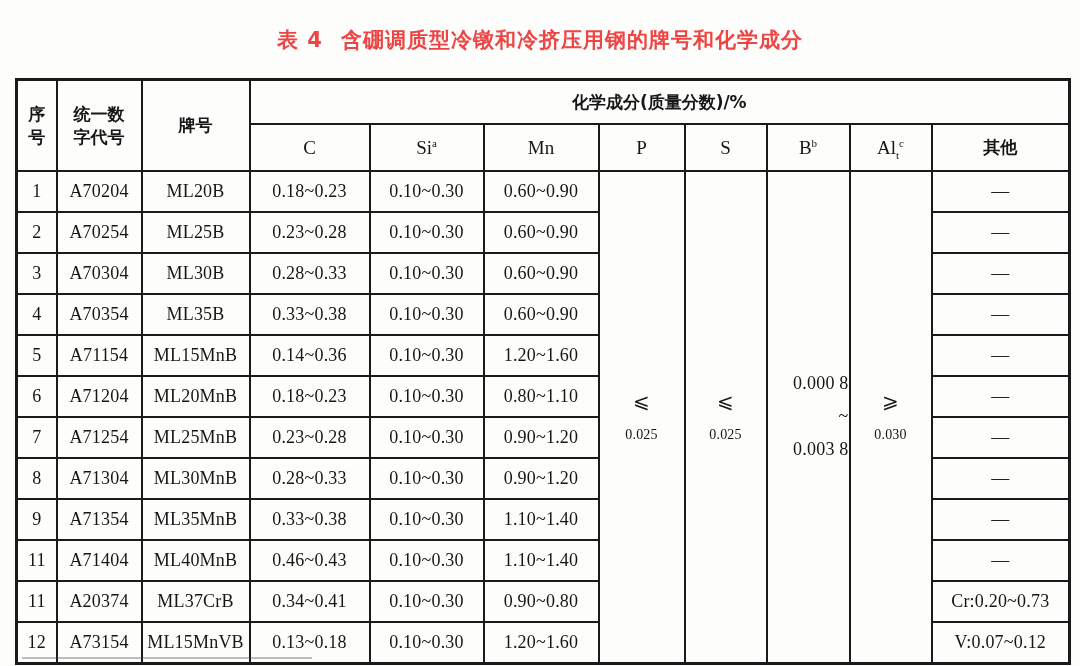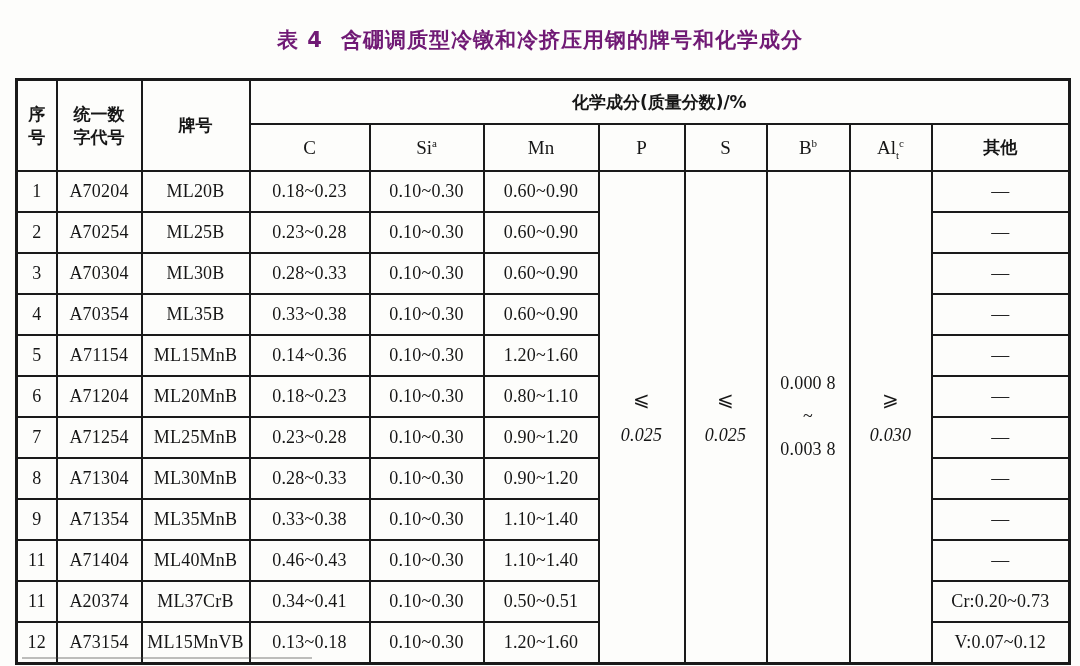--- a/index.html
+++ b/index.html
@@ -16,21 +16,21 @@
     overflow: hidden;
   }
   .title {
     position: absolute;
     top: 26px; left: 0; width: 100%;
     text-align: center;
     font-family: "DejaVu Sans", "Liberation Sans", sans-serif;
     font-weight: bold;
     font-size: 21px;
     letter-spacing: 1px;
-    color: #701a75;
+    color: #ef4444;
   }
   .title .gap { display: inline-block; width: 18px; }
 
   table.comp {
     position: absolute;
     left: 15px; top: 78px;
     width: 1053px;
     border-collapse: collapse;
     table-layout: fixed;
   }
@@ -65,22 +65,22 @@
     font-family: "Liberation Serif", "DejaVu Serif", serif;
     font-size: 18px;
     letter-spacing: 0.2px;
   }
   .limit { line-height: 1; }
   .limit .op {
     font-size: 20px;
     margin-bottom: 17px;
     font-family: "DejaVu Sans", "DejaVu Serif", "Liberation Serif", sans-serif;
   }
-  .limit .val { font-size: 18px; font-style: italic; }
-  .limit-range div { line-height: 33px; font-size: 18px; }
+  .limit .val { font-size: 14px; }
+  .limit-range div { line-height: 33px; font-size: 18px; text-align: right; }
 
   .artifact {
     position: absolute;
     left: 22px; top: 657px;
     width: 290px; height: 2px;
     background: rgba(70,70,70,0.35);
   }
 </style>
 </head>
 <body>
@@ -240,21 +240,21 @@
         <td class="v">0.10~0.30</td>
         <td class="v">1.10~1.40</td>
         <td class="v">—</td>
       </tr>
       <tr>
         <td class="v">11</td>
         <td class="v">A20374</td>
         <td class="v">ML37CrB</td>
         <td class="v">0.34~0.41</td>
         <td class="v">0.10~0.30</td>
-        <td class="v">0.50~0.51</td>
+        <td class="v">0.90~0.80</td>
         <td class="v">Cr:0.20~0.73</td>
       </tr>
       <tr>
         <td class="v">12</td>
         <td class="v">A73154</td>
         <td class="v">ML15MnVB</td>
         <td class="v">0.13~0.18</td>
         <td class="v">0.10~0.30</td>
         <td class="v">1.20~1.60</td>
         <td class="v">V:0.07~0.12</td>

